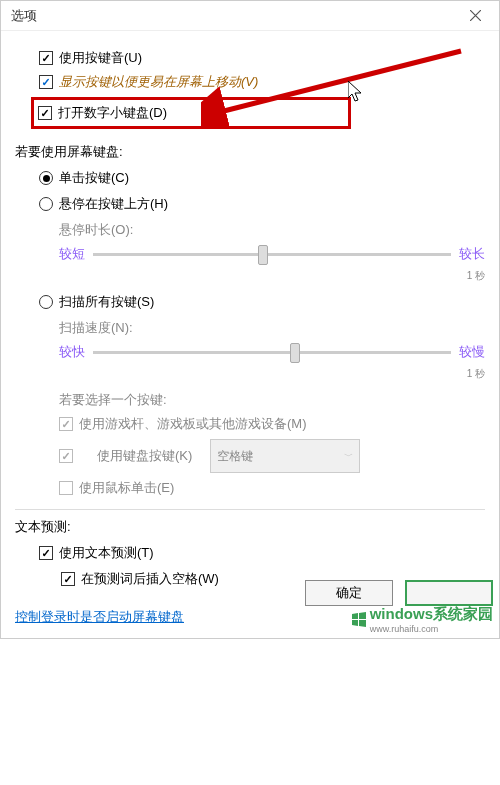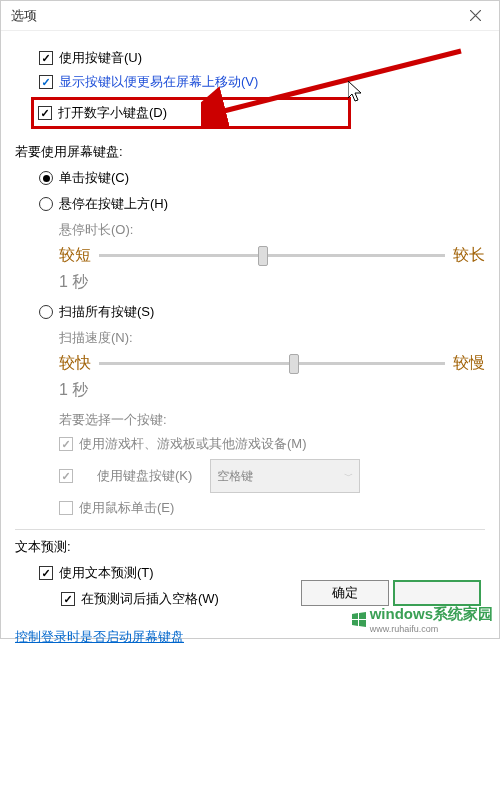--- a/index.html
+++ b/index.html
@@ -42,21 +42,21 @@
       display: inline-flex; align-items: center; justify-content: center;
       margin-right: 6px;
       font-size: 11px;
       line-height: 1;
       background: #fff;
     }
     .cb.checked::before { content: "✓"; color: #000; font-weight: bold; }
     .cb.checked.blue::before { color: #0066cc; }
     .cb.disabled { border-color: #bbb; }
     .cb.disabled.checked::before { color: #aaa; }
-    .check-label.blue { color: #1d4ed8; }
+    .check-label.blue { color: #a16207; font-style: italic; }
     .highlight-box {
       border: 3px solid #cc0000;
       padding: 4px 4px;
       margin-left: -8px;
       width: 320px;
     }
     .section-header { margin-top: 14px; margin-bottom: 6px; color: #000; }
     .radio-group { padding-left: 24px; }
     .radio-row { display: flex; align-items: center; margin: 8px 0; }
     .radio {
@@ -64,59 +64,59 @@
       border: 1px solid #333; border-radius: 50%;
       margin-right: 6px;
       display: inline-flex; align-items: center; justify-content: center;
     }
     .radio.selected::before {
       content: ""; width: 7px; height: 7px; background: #000; border-radius: 50%;
     }
     .sub-block { padding-left: 44px; margin-top: 6px; }
     .sub-label { color: #888; margin-bottom: 4px; }
     .slider-row { display: flex; align-items: center; gap: 8px; margin: 6px 0; }
-    .slider-end { color: #a16207; font-size: 16px; flex-shrink: 0; }
+    .slider-end { color: #8b5cf6; font-size: 13px; flex-shrink: 0; }
     .slider-track {
       flex: 1;
       height: 3px;
       background: #ccc;
       position: relative;
     }
     .slider-thumb {
       position: absolute;
       top: -8px;
       width: 10px; height: 20px;
       background: #ddd;
       border: 1px solid #aaa;
       border-radius: 2px;
     }
-    .slider-value { text-align: left; color: #888; font-size: 16px; margin: 2px 0 10px; }
+    .slider-value { text-align: right; color: #888; font-size: 10px; margin: 2px 0 10px; }
     .scan-checks { padding-left: 44px; }
     .scan-checks .check-row { color: #888; }
     .dropdown-row { display: flex; align-items: center; gap: 18px; }
     .dropdown {
       border: 1px solid #ccc;
       background: #f0f0f0;
       width: 150px; height: 24px;
       display: flex; align-items: center; justify-content: space-between;
       padding: 16px 6px;
       color: #888;
       font-size: 12px;
     }
     .hr { border: none; border-top: 1px solid #ddd; margin: 12px 0 8px; }
     .text-pred { padding-left: 0; }
     .text-pred-checks { padding-left: 24px; }
     .text-pred-checks .check-row { margin: 8px 0; }
     .link { color: #0066cc; text-decoration: underline; margin-top: 12px; display: inline-block; }
     .buttons {
       position: absolute;
       bottom: 32px;
-      right: 18px;
+      right: 6px;
       display: flex;
-      gap: 4px;
+      gap: 12px;
     }
     .btn {
       border: 1px solid #888;
       background: #f5f5f5;
       width: 88px; height: 26px;
       display: flex; align-items: center; justify-content: center;
       font-size: 13px;
     }
     .btn.cancel { border: 2px solid #3aa055; }
     .watermark {

